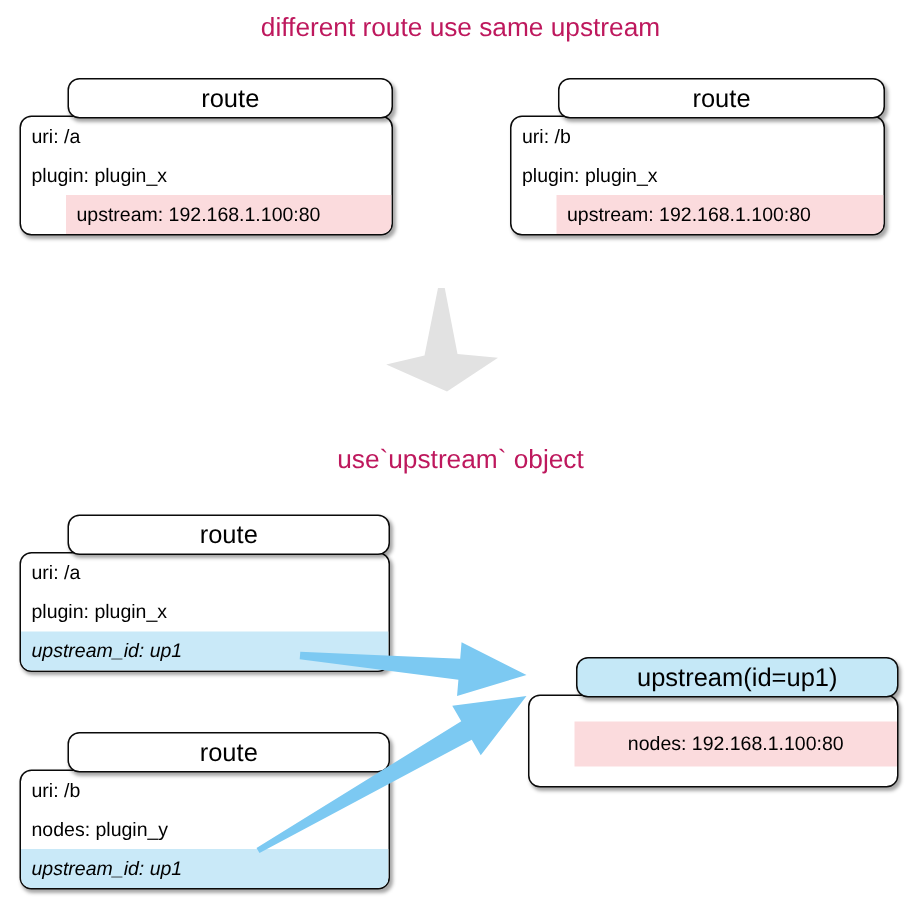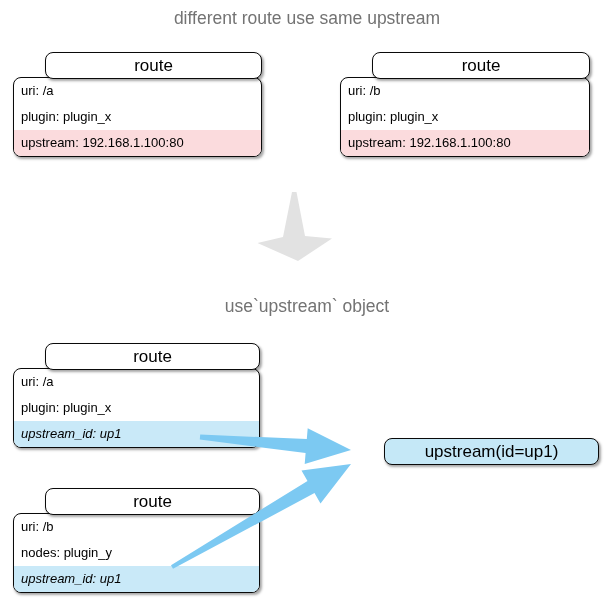--- a/index.html
+++ b/index.html
@@ -20,21 +20,21 @@
     color: #000;
     overflow: hidden;
   }
   .caption {
     position: absolute;
     left: 0;
     width: 614px;
     text-align: center;
     font-size: 17.5px;
     line-height: 22px;
-    color: #737373;
+    color: #be185d;
   }
   .node { position: absolute; }
   .node-header {
     position: relative;
     background: #ffffff;
     border: 1.5px solid var(--border);
     border-radius: 8px;
     height: 25px;
     display: flex;
     align-items: center;
@@ -54,21 +54,21 @@
     box-shadow: 1.5px 2px 2.5px rgba(0,0,0,0.35);
     z-index: 1;
   }
   .row {
     height: 26px;
     line-height: 26px;
     padding: 0 7px;
     font-size: 13px;
     white-space: nowrap;
   }
-  .row.pink { background: var(--pink); }
+  .row.pink { background: var(--pink); margin-left: 30px; }
   .row.blue { background: var(--blue-row); font-style: italic; }
   .node-header.blue { background: var(--blue-header); }
   .spacer { height: 17px; }
   .spacer.bottom { height: 13px; }
   .overlay {
     position: absolute;
     left: 0; top: 0;
     z-index: 10;
     pointer-events: none;
   }
@@ -123,20 +123,25 @@
       <div class="row">uri: /b</div>
       <div class="row">nodes: plugin_y</div>
       <div class="row blue">upstream_id: up1</div>
     </div>
   </div>
 
   <div class="node" style="left:352px; top:438px; width:247px;text-align:center;">
     <div class="node-header blue">
       <span>upstream(id=up1)</span>
     </div>
+    <div class="node-body">
+      <div class="spacer"></div>
+      <div class="row pink" style="height:30px;line-height:30px;">nodes: 192.168.1.100:80</div>
+      <div class="spacer bottom"></div>
+    </div>
   </div>
 
   <svg class="overlay" width="614" height="604" viewBox="0 0 614 604">
 
     <polygon points="292,192 296.5,192 305,236 332,238.5 298,261 257.5,243 283,237" style="fill:var(--arrow-gray);"></polygon>
 
     <polygon points="200.2,434.5 306.8,439.1 307.7,428.2 351,450 304.7,464 305.6,453.1 199.8,439.5" style="fill:var(--arrow-blue);"></polygon>
 
     <polygon points="171,565.3 307.5,480.9 301.5,470.5 351,464 320.5,503.5 314.5,493.1 173,568.7" style="fill:var(--arrow-blue);"></polygon>
   </svg>

